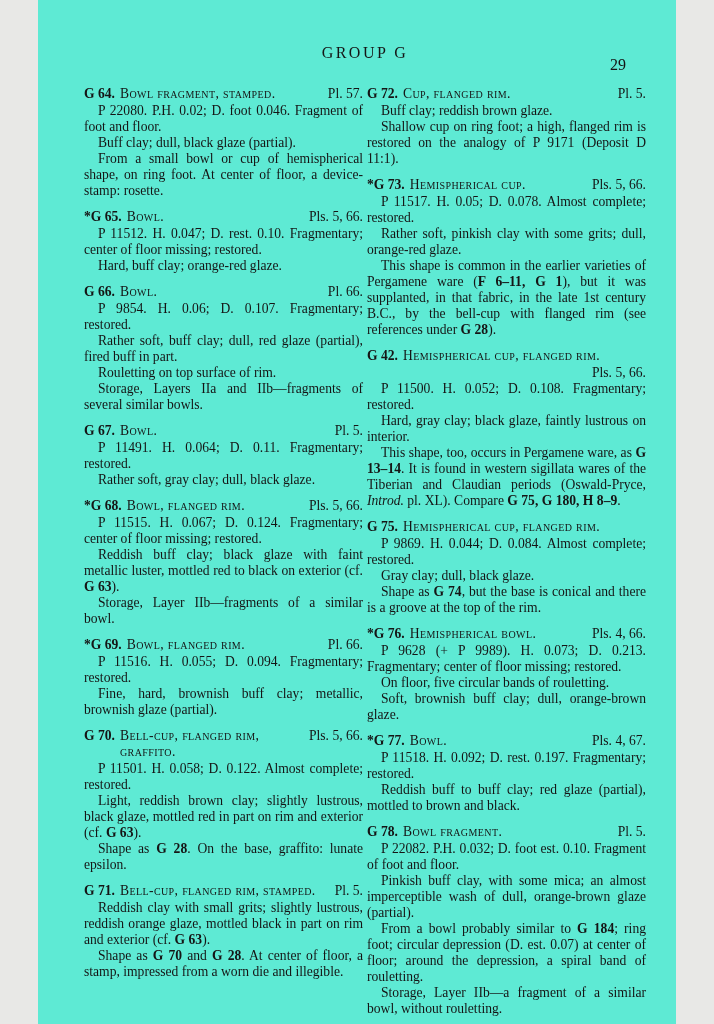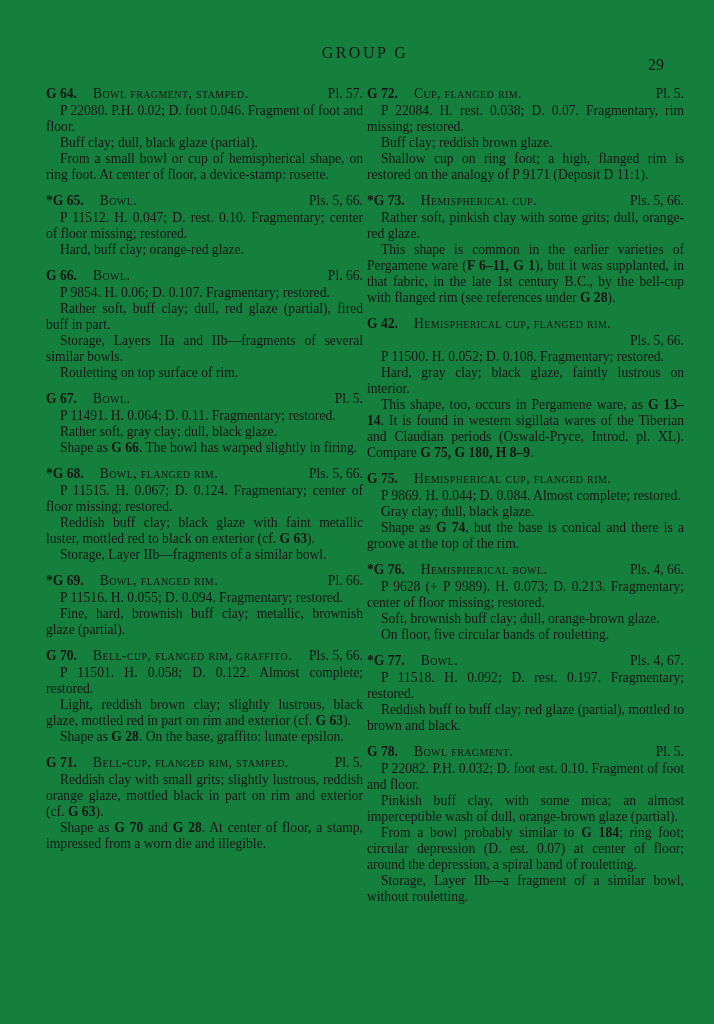--- a/index.html
+++ b/index.html
@@ -3,24 +3,24 @@
 <meta charset="utf-8">
 <style>
   html, body {
     margin: 0;
     padding: 0;
     background: #e8e8e6;
     font-family: "Liberation Serif", "DejaVu Serif", serif;
   }
   .page {
     position: relative;
-    width: 714px;
+    width: 638px;
     height: 1024px;
     margin: 0 auto;
-    background: #15803d;
+    background: #5eead4;
     color: #151515;
     overflow: hidden;
     box-sizing: border-box;
     padding: 44px 30px 0 46px;
   }
   .running-head {
     position: relative;
     height: 22px;
     margin-bottom: 20px;
   }
@@ -55,41 +55,41 @@
     line-height: 16px;
     margin-bottom: 1px;
   }
   .entry-no {
     font-weight: bold;
     white-space: nowrap;
   }
   .entry-title {
     font-variant: small-caps;
     letter-spacing: 0.4px;
-    margin-left: 16px;
+    margin-left: 5px;
   }
   .entry-plate {
     margin-left: auto;
     padding-left: 8px;
     white-space: nowrap;
   }
   .entry-plate-row {
     text-align: right;
     font-size: 13.6px;
     line-height: 16px;
   }
   .para {
     margin: 0;
     font-size: 13.6px;
     line-height: 16px;
     text-align: justify;
     text-indent: 14px;
   }
   .b { font-weight: bold; }
-  .i { }
+  .i { font-style: italic; }
 </style>
 </head>
 <body>
 
 <div class="page">
   <div class="running-head">
     <div class="running-title">GROUP G</div>
     <div class="page-number">29</div>
   </div>
   <div class="columns">
@@ -114,32 +114,31 @@
           <p class="para">Hard, buff clay; orange-red glaze.</p>
         </article>
         <article class="entry">
           <div class="entry-head">
             <span class="entry-no">G 66.</span>
             <span class="entry-title">Bowl.</span>
             <span class="entry-plate">Pl. 66.</span>
           </div>
           <p class="para">P 9854. H. 0.06; D. 0.107. Fragmentary; restored.</p>
           <p class="para">Rather soft, buff clay; dull, red glaze (partial), fired buff in part.</p>
+          <p class="para">Rouletting on top surface of rim.</p>
           <p class="para">Storage, Layers IIa and IIb—fragments of several similar bowls.</p>
-          <p class="para">Rouletting on top surface of rim.</p>
         </article>
         <article class="entry">
           <div class="entry-head">
             <span class="entry-no">G 67.</span>
             <span class="entry-title">Bowl.</span>
             <span class="entry-plate">Pl. 5.</span>
           </div>
           <p class="para">P 11491. H. 0.064; D. 0.11. Fragmentary; restored.</p>
           <p class="para">Rather soft, gray clay; dull, black glaze.</p>
-          <p class="para"><span>Shape as </span><span class="b">G 66</span><span>. The bowl has warped slightly in firing.</span></p>
         </article>
         <article class="entry">
           <div class="entry-head">
             <span class="entry-no">*G 68.</span>
             <span class="entry-title">Bowl, flanged rim.</span>
             <span class="entry-plate">Pls. 5, 66.</span>
           </div>
           <p class="para">P 11515. H. 0.067; D. 0.124. Fragmentary; center of floor missing; restored.</p>
           <p class="para"><span>Reddish buff clay; black glaze with faint metallic luster, mottled red to black on exterior (cf. </span><span class="b">G 63</span><span>).</span></p>
           <p class="para">Storage, Layer IIb—fragments of a similar bowl.</p>
@@ -173,30 +172,30 @@
           <p class="para"><span>Shape as </span><span class="b">G 70</span><span> and </span><span class="b">G 28</span><span>. At center of floor, a stamp, impressed from a worn die and illegible.</span></p>
         </article>
       </div>
     <div class="col" id="col-right">
         <article class="entry">
           <div class="entry-head">
             <span class="entry-no">G 72.</span>
             <span class="entry-title">Cup, flanged rim.</span>
             <span class="entry-plate">Pl. 5.</span>
           </div>
-          <p class="para">P 22084. H. rest. 0.038; D. 0.07. Fragmentary, rim missing; restored.</p>
           <p class="para">Buff clay; reddish brown glaze.</p>
           <p class="para">Shallow cup on ring foot; a high, flanged rim is restored on the analogy of P 9171 (Deposit D 11:1).</p>
         </article>
         <article class="entry">
           <div class="entry-head">
             <span class="entry-no">*G 73.</span>
             <span class="entry-title">Hemispherical cup.</span>
             <span class="entry-plate">Pls. 5, 66.</span>
           </div>
+          <p class="para">P 11517. H. 0.05; D. 0.078. Almost complete; restored.</p>
           <p class="para">Rather soft, pinkish clay with some grits; dull, orange-red glaze.</p>
           <p class="para"><span>This shape is common in the earlier varieties of Pergamene ware (</span><span class="b">F 6–11, G 1</span><span>), but it was supplanted, in that fabric, in the late 1st century B.C., by the bell-cup with flanged rim (see references under </span><span class="b">G 28</span><span>).</span></p>
         </article>
         <article class="entry">
           <div class="entry-head">
             <span class="entry-no">G 42.</span>
             <span class="entry-title">Hemispherical cup, flanged rim.</span>
           </div>
           <div class="entry-plate-row"><span>Pls. 5, 66.</span></div>
           <p class="para">P 11500. H. 0.052; D. 0.108. Fragmentary; restored.</p>
@@ -212,22 +211,22 @@
           <p class="para">Gray clay; dull, black glaze.</p>
           <p class="para"><span>Shape as </span><span class="b">G 74</span><span>, but the base is conical and there is a groove at the top of the rim.</span></p>
         </article>
         <article class="entry">
           <div class="entry-head">
             <span class="entry-no">*G 76.</span>
             <span class="entry-title">Hemispherical bowl.</span>
             <span class="entry-plate">Pls. 4, 66.</span>
           </div>
           <p class="para">P 9628 (+ P 9989). H. 0.073; D. 0.213. Fragmentary; center of floor missing; restored.</p>
+          <p class="para">On floor, five circular bands of rouletting.</p>
           <p class="para">Soft, brownish buff clay; dull, orange-brown glaze.</p>
-          <p class="para">On floor, five circular bands of rouletting.</p>
         </article>
         <article class="entry">
           <div class="entry-head">
             <span class="entry-no">*G 77.</span>
             <span class="entry-title">Bowl.</span>
             <span class="entry-plate">Pls. 4, 67.</span>
           </div>
           <p class="para">P 11518. H. 0.092; D. rest. 0.197. Fragmentary; restored.</p>
           <p class="para">Reddish buff to buff clay; red glaze (partial), mottled to brown and black.</p>
         </article>

